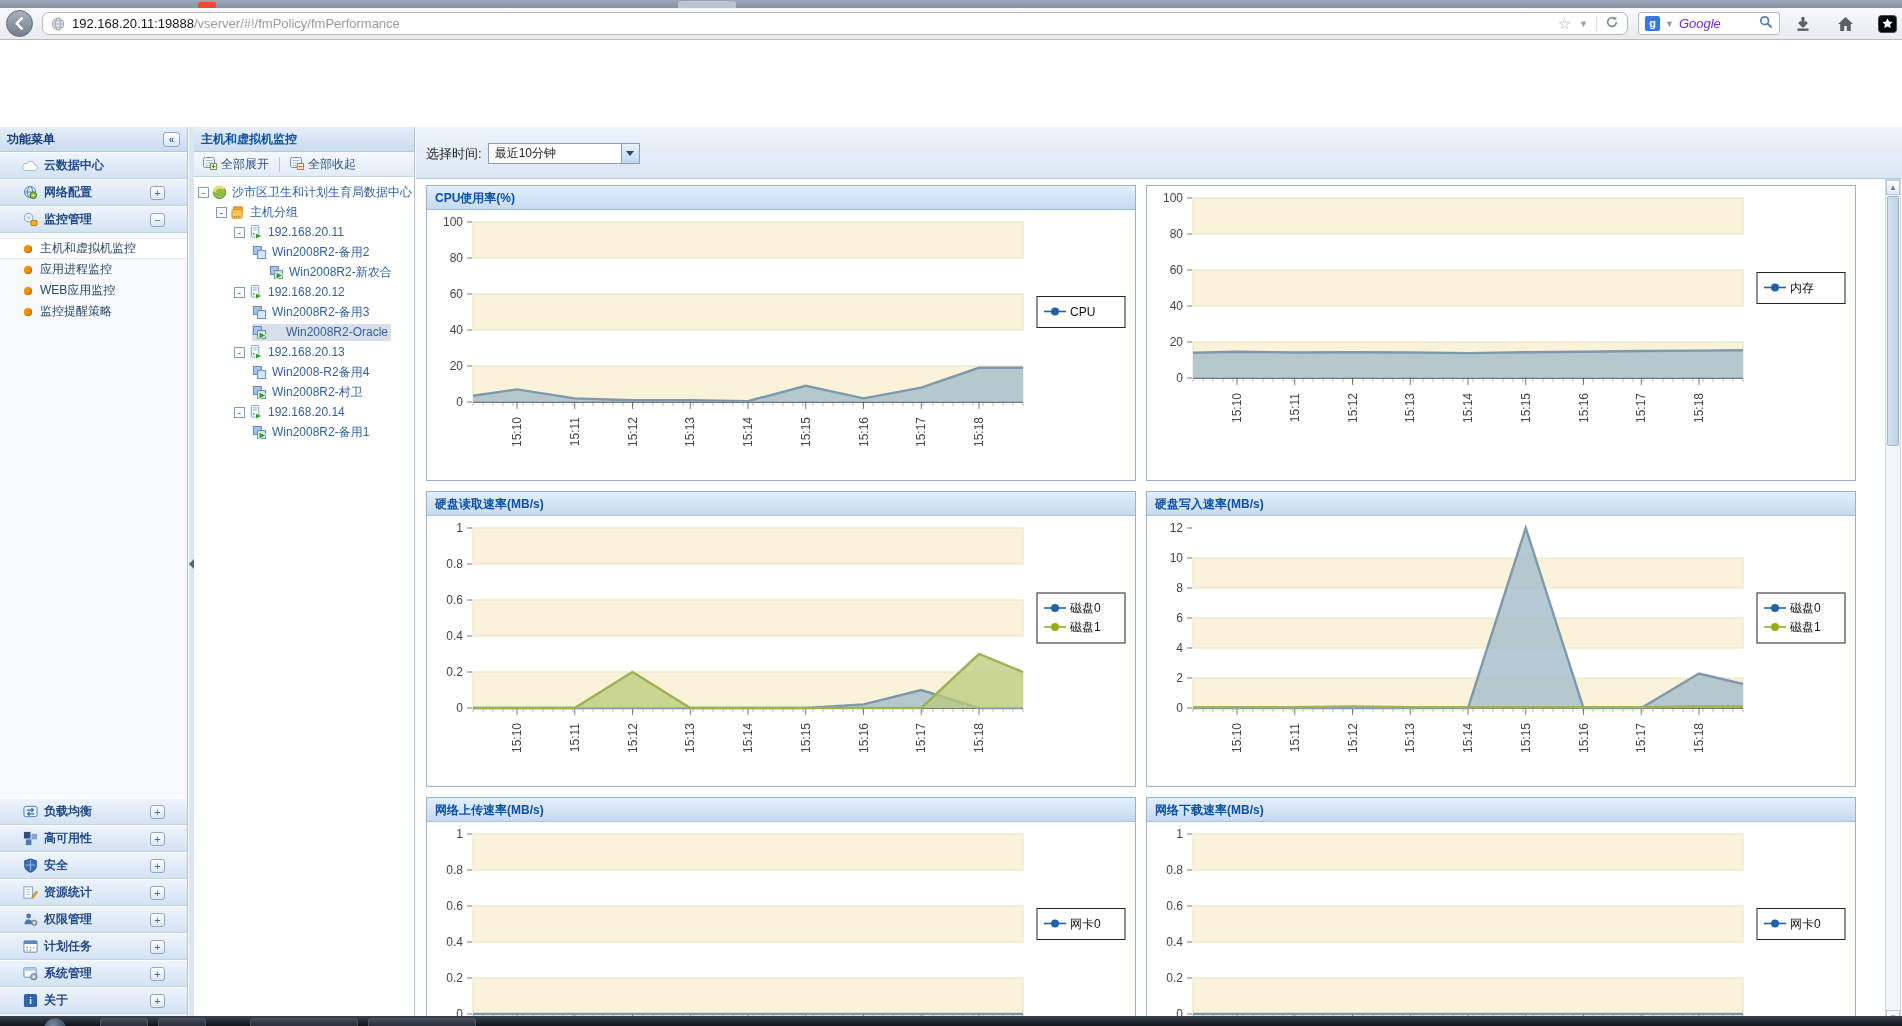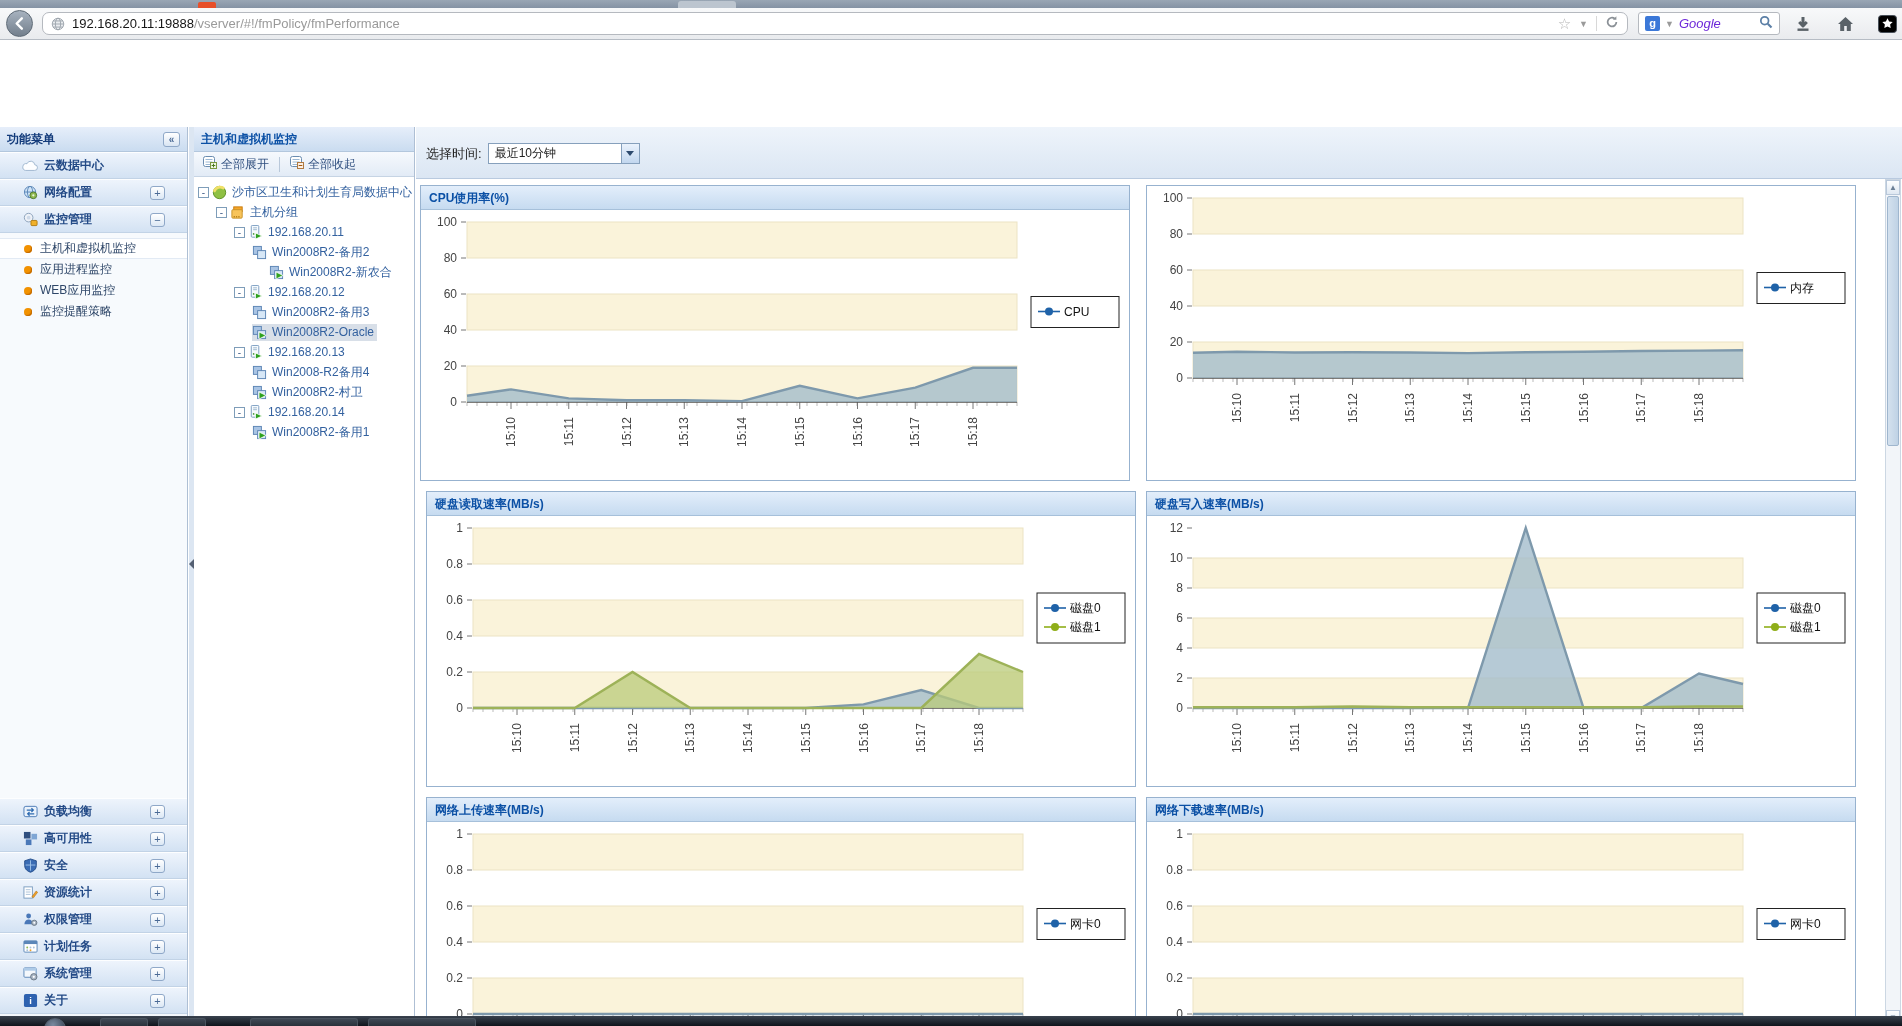--- a/index.html
+++ b/index.html
@@ -50,28 +50,28 @@
 .bullet { width:8px; height:8px; border-radius:50%; background:#f29200; box-shadow:inset -1px -1px 1px #c06800; }
 
 
 .splitter { position:absolute; left:189px; top:0; width:5px; height:100%; background:#dce6f2; }
 .split-arrow { position:absolute; left:0; top:432px; width:0; height:0; border-top:5px solid transparent; border-bottom:5px solid transparent; border-right:5px solid #546073; }
 
 
 .treepanel { position:absolute; left:194px; top:0; width:221px; height:100%; background:#fff; border-right:1px solid #aebfd4; display:flex; flex-direction:column; }
 .tree-title { color:#0b50a5; }
 .tree-toolbar { height:25px; background:linear-gradient(#f6f9fd,#e2ebf6); border-bottom:1px solid #c6d4e4; display:flex; align-items:center; gap:7px; padding:0 6px; font-size:12px; color:#2f4f7f; }
-.tbtn { display:flex; align-items:center; gap:4px; padding:1px 3px; border-radius:2px; cursor:pointer;font-family:Liberation Serif, serif; }
+.tbtn { display:flex; align-items:center; gap:4px; padding:1px 3px; border-radius:2px; cursor:pointer; }
 .tool-sep { width:1px; height:15px; background:#b9c8da; }
 .treebody { flex:1; padding-top:5px; overflow:hidden; }
 .trow { height:20px; display:flex; align-items:center; font-size:12px; color:#33619f; white-space:nowrap; }
 .texp { width:11px; height:11px; border:1px solid #7e9db9; background:#fff; color:#44618c; font-size:10px; line-height:9px; text-align:center; margin-right:3px; flex:0 0 11px; }
 .ticon { width:16px; margin-right:4px; display:flex; }
 .tlabelwrap { display:flex; align-items:center; padding:1px 3px 1px 0; }
-.trow.sel .tlabelwrap { background:#d8dfe8; }
+.trow.sel .tlabelwrap { background:#d8dfe8;gap:14px; }
 
 
 .mainpanel { position:absolute; left:416px; top:0; right:0; bottom:0; background:#fff; }
 .main-toolbar { position:absolute; left:0; top:0; right:0; height:52px; background:linear-gradient(#eef4fb,#dbe6f3); border-bottom:1px solid #b9cadf; }
 .timebar { position:absolute; left:10px; top:16px; display:flex; align-items:center; gap:6px; font-size:13px; color:#222; }
 .sel-box { position:relative; width:152px; height:21px; border:1px solid #86a0bc; background:#fff; font-size:12px; color:#222; display:flex; align-items:center; padding-left:6px; }
 .sel-trigger { position:absolute; right:0; top:0; width:18px; height:100%; background:linear-gradient(#eaf2fc,#c2d7ef); border-left:1px solid #86a0bc; display:flex; align-items:center; justify-content:center; }
 .sel-caret { width:0; height:0; border-left:4px solid transparent; border-right:4px solid transparent; border-top:5px solid #2c4a6e; }
 .chart-panel { position:absolute; width:710px; height:296px; border:1px solid #97b2cf; background:#fff; }
 .chart-title { height:24px; background:linear-gradient(#e3eefb,#c6dbf0); border-bottom:1px solid #a6c0da; font-size:12px; font-weight:bold; color:#0b50a5; line-height:24px; padding-left:8px; }
@@ -521,21 +521,21 @@
           <span>选择时间:</span>
           <div class="sel-box">
             <span>最近10分钟</span>
             <span class="sel-trigger">
                 <span class="sel-caret"></span>
               </span>
           </div>
         </div>
       </div>
       <div id="charts">
-          <div class="chart-panel" style="left: 4px; top: 58px;"><div class="chart-title">CPU使用率(%)</div><svg width="708" height="270">
+          <div class="chart-panel" style="left: 10px; top: 58px;"><div class="chart-title">CPU使用率(%)</div><svg width="708" height="270">
               <rect x="46" y="156" width="550" height="36" fill="#faf3da" stroke="#ece3c4" stroke-width="1"></rect>
               <rect x="46" y="84" width="550" height="36" fill="#faf3da" stroke="#ece3c4" stroke-width="1"></rect>
               <rect x="46" y="12" width="550" height="36" fill="#faf3da" stroke="#ece3c4" stroke-width="1"></rect>
               <line x1="40" y1="192" x2="45" y2="192" stroke="#777"></line>
               <text x="36" y="196" text-anchor="end" font-size="12" fill="#444">0</text>
               <line x1="40" y1="156" x2="45" y2="156" stroke="#777"></line>
               <text x="36" y="160" text-anchor="end" font-size="12" fill="#444">20</text>
               <line x1="40" y1="120" x2="45" y2="120" stroke="#777"></line>
               <text x="36" y="124" text-anchor="end" font-size="12" fill="#444">40</text>
               <line x1="40" y1="84" x2="45" y2="84" stroke="#777"></line>

